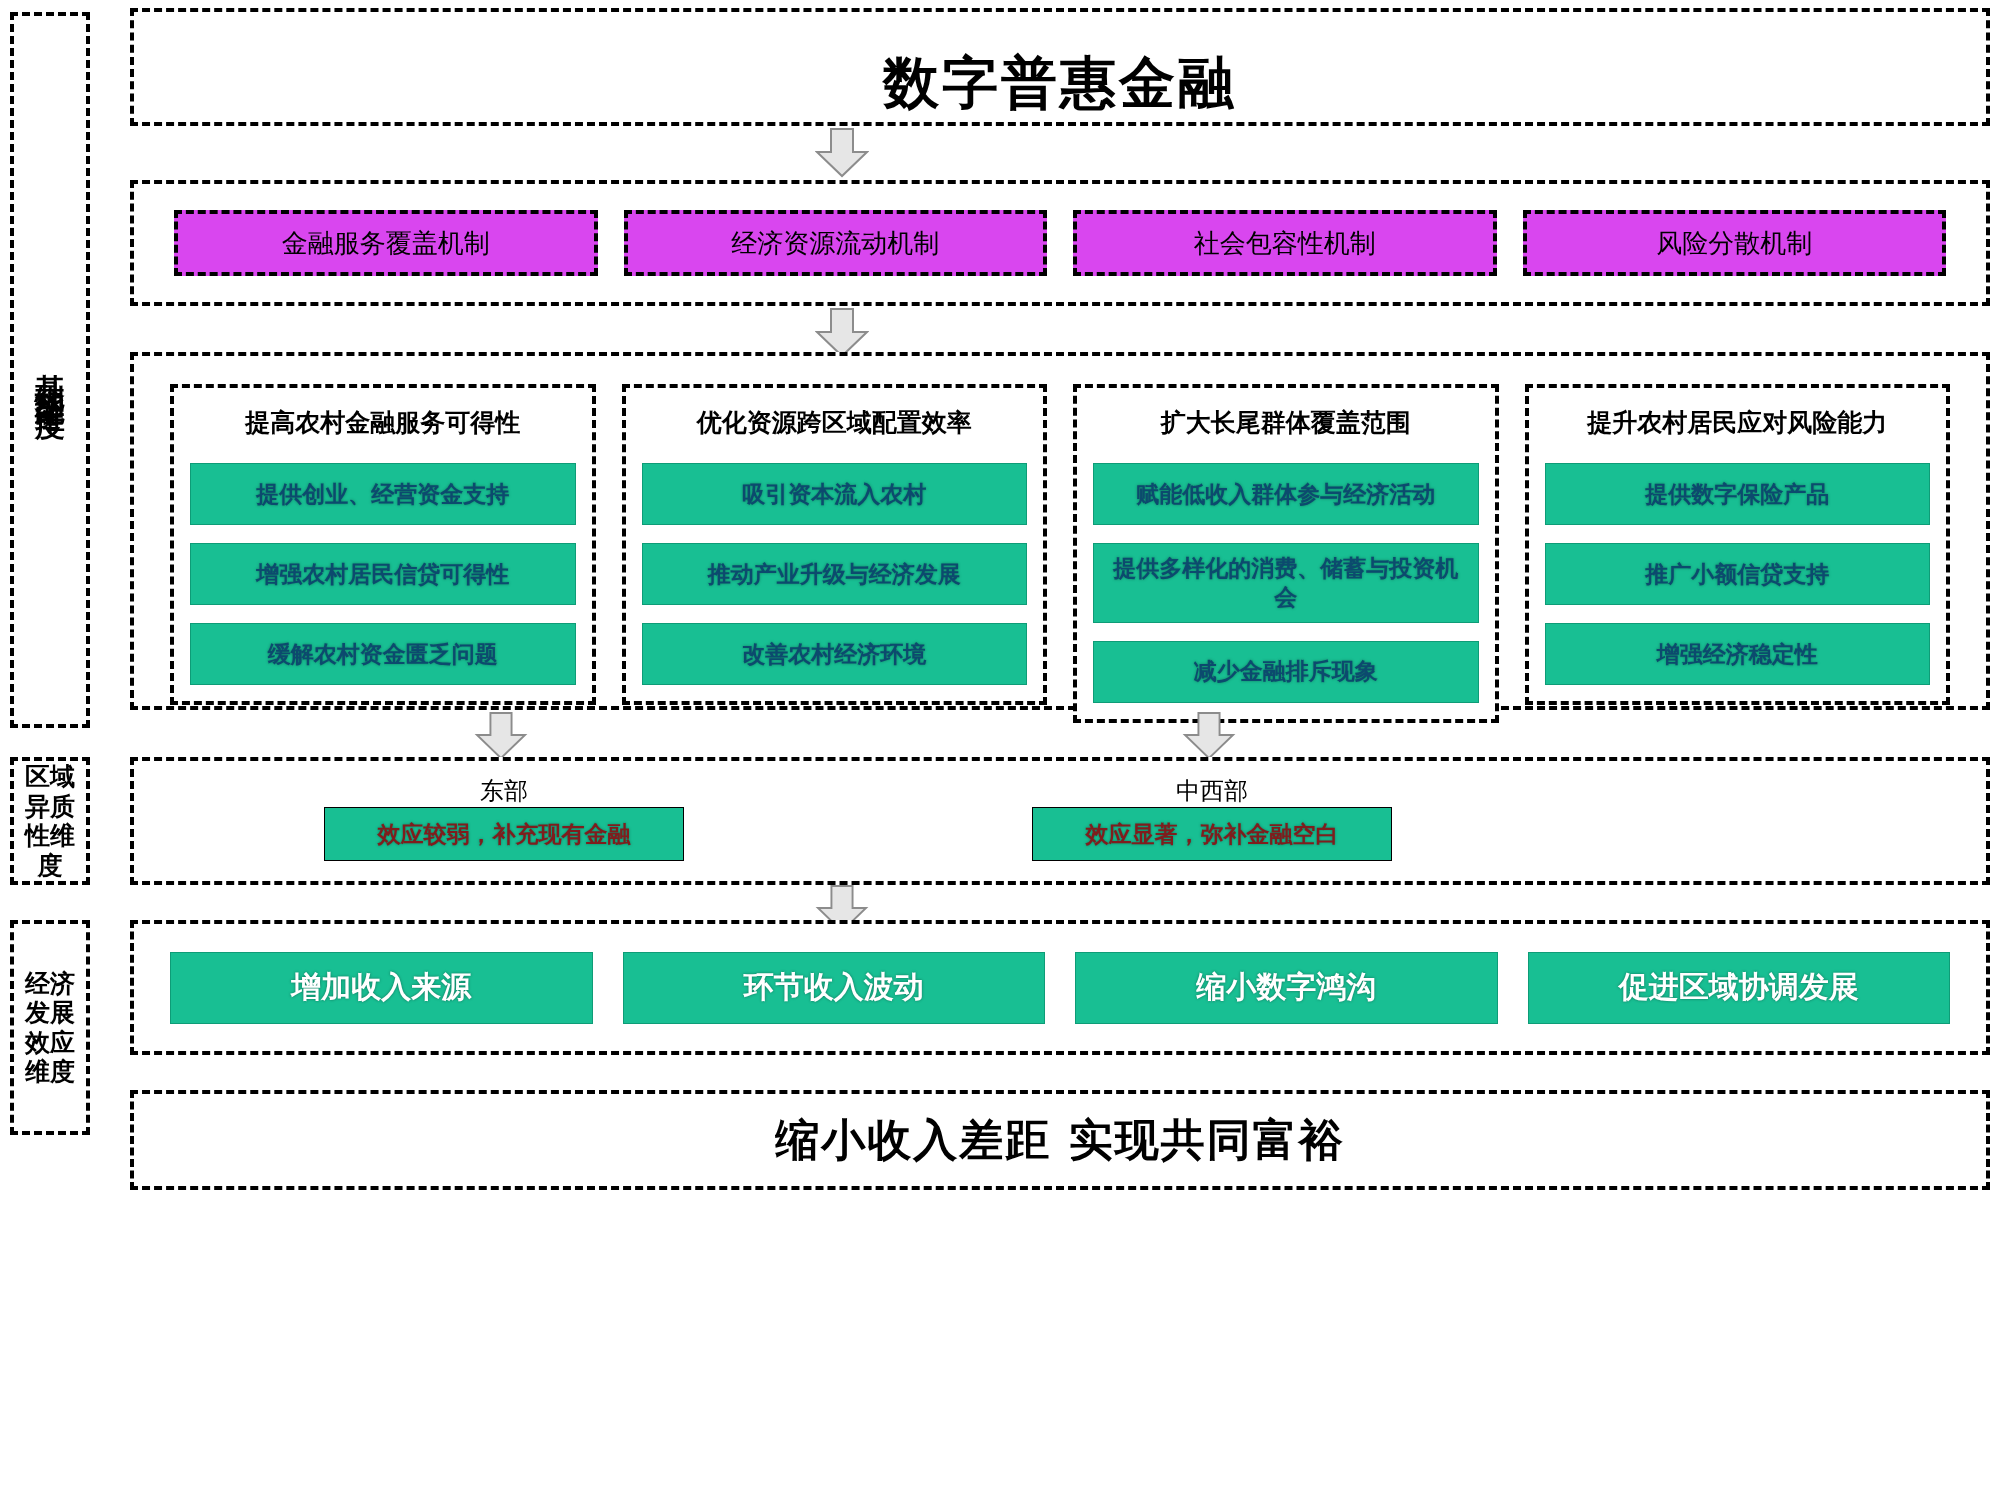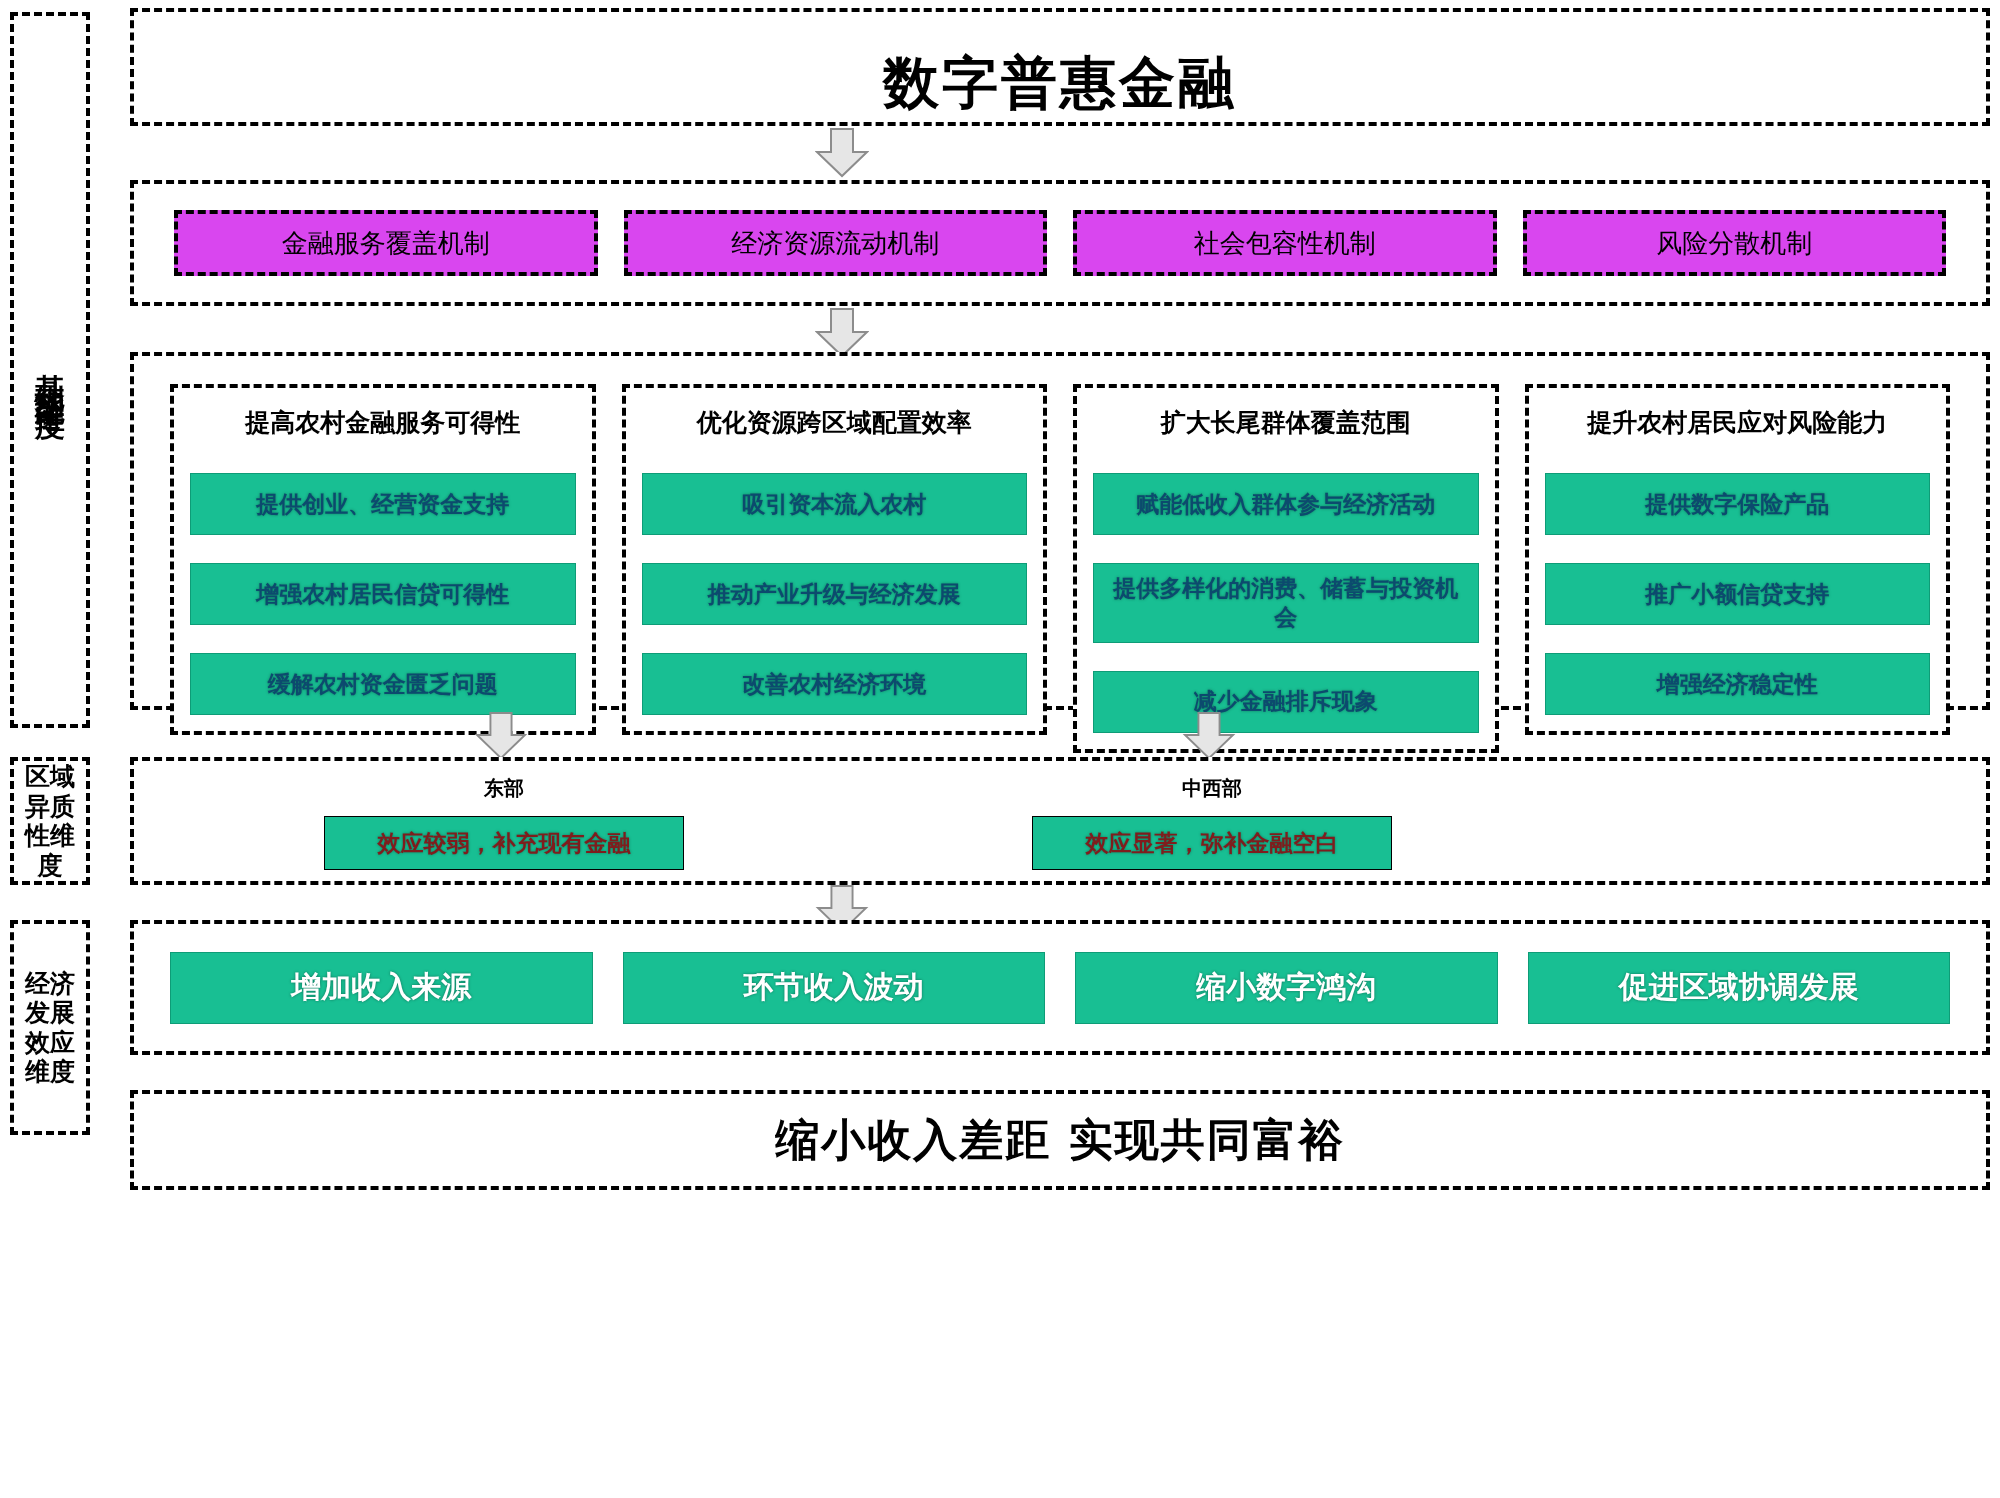--- a/index.html
+++ b/index.html
@@ -51,39 +51,39 @@
     height:66px;display:flex;align-items:center;justify-content:center;
     font-size:26px;font-weight:normal;background:#d946ef;
   }
 
   
   .fn-row{display:flex;align-items:flex-start;justify-content:space-between;
     padding:28px 36px;box-sizing:border-box;height:100%;gap:26px;}
   .fn-col{
     flex:1 1 0;border:4px dashed #000;box-sizing:border-box;
     padding:14px 16px 16px 16px;display:flex;flex-direction:column;
-    align-items:stretch;gap:28px;background:#fff;
+    align-items:stretch;gap:18px;background:#fff;
   }
   .fn-head{
     text-align:center;font-size:25px;font-weight:bold;
     padding:4px 0 6px 0;
   }
   .green{
     background:#18bf93;border:1px solid #0e9c77;
     color:#0c4a6e;font-size:23px;font-weight:bold;
     display:flex;align-items:center;justify-content:center;
     text-align:center;line-height:1.25;padding:10px 8px;
     box-sizing:border-box;min-height:62px;
     text-shadow:0 0 3px rgba(0,0,0,.35);
   }
 
   
   .region-row{position:relative;height:100%;}
   .region-group{position:absolute;top:14px;text-align:center;}
-  .region-label{font-size:20px;font-weight:bold;margin-bottom:14px;}
+  .region-label{font-size:24px;font-weight:normal;}
   .region-green{
     background:#18bf93;border:1px solid #000000;color:#7f1d1d;
     font-size:23px;font-weight:bold;height:52px;
     display:flex;align-items:center;justify-content:center;
     text-shadow:0 0 3px rgba(0,0,0,.35);
   }
 
   
   .eff-row{display:flex;align-items:center;justify-content:space-between;
     padding:0 36px;box-sizing:border-box;height:100%;gap:30px;}

